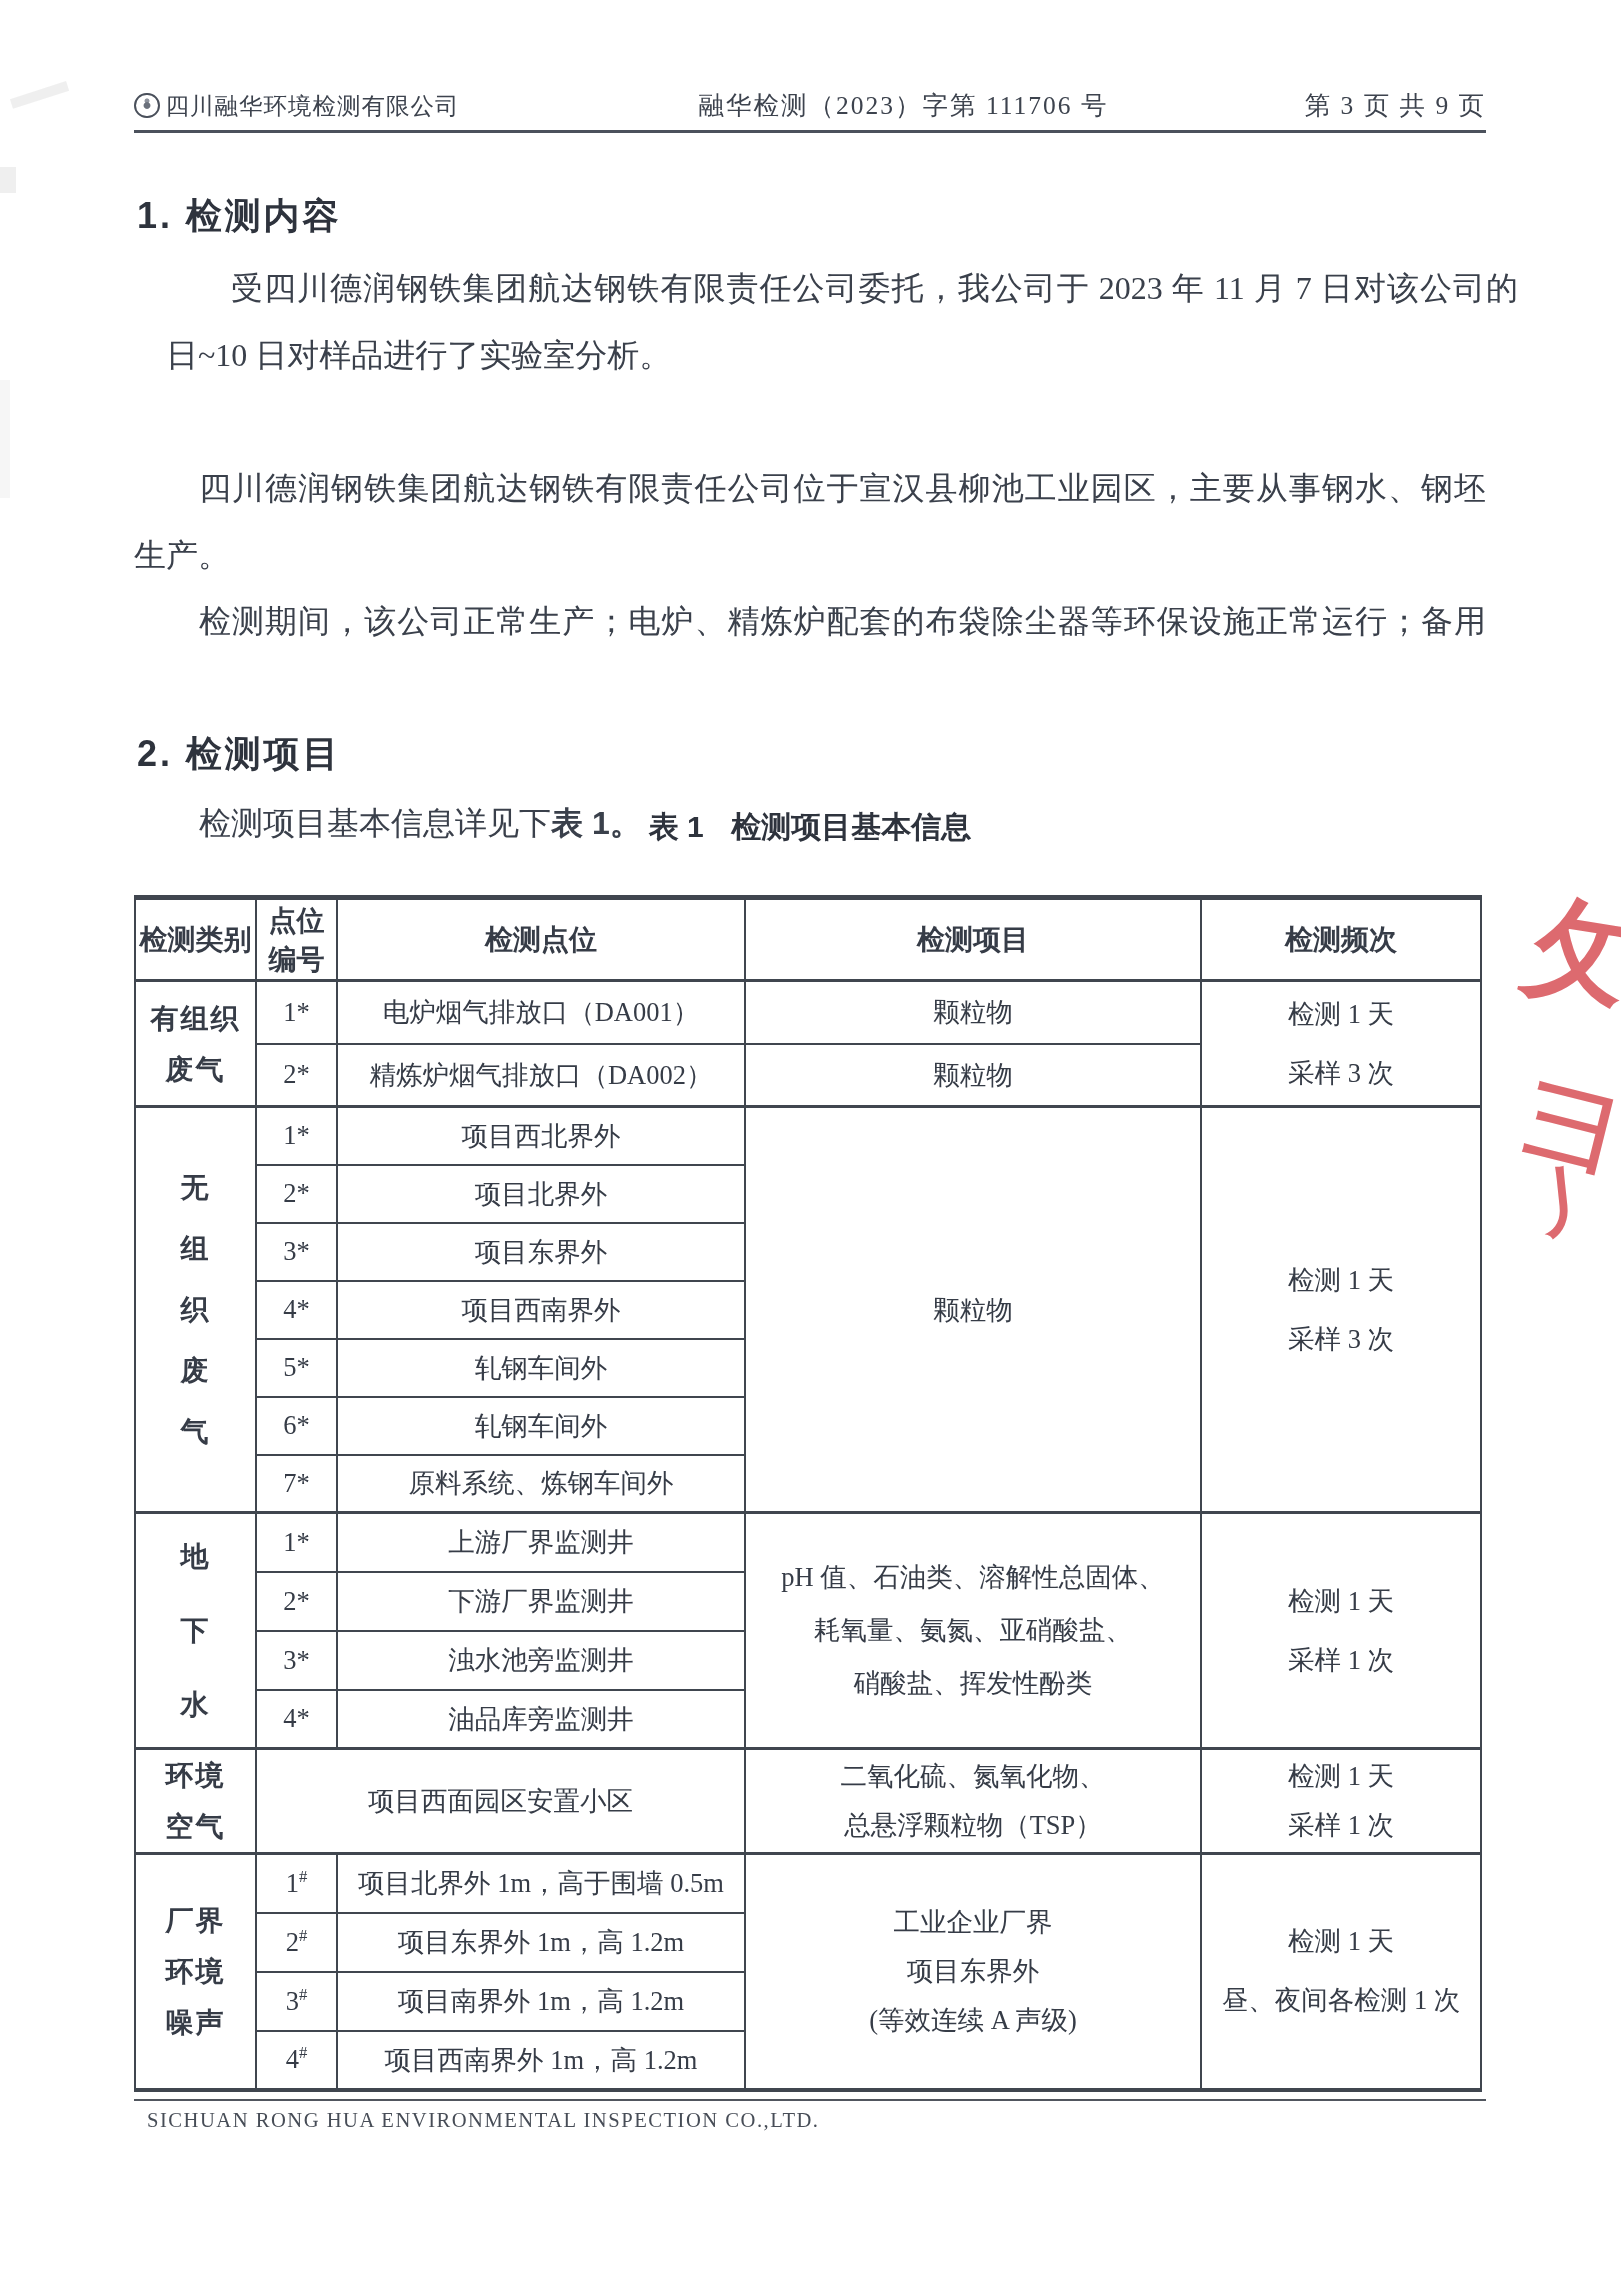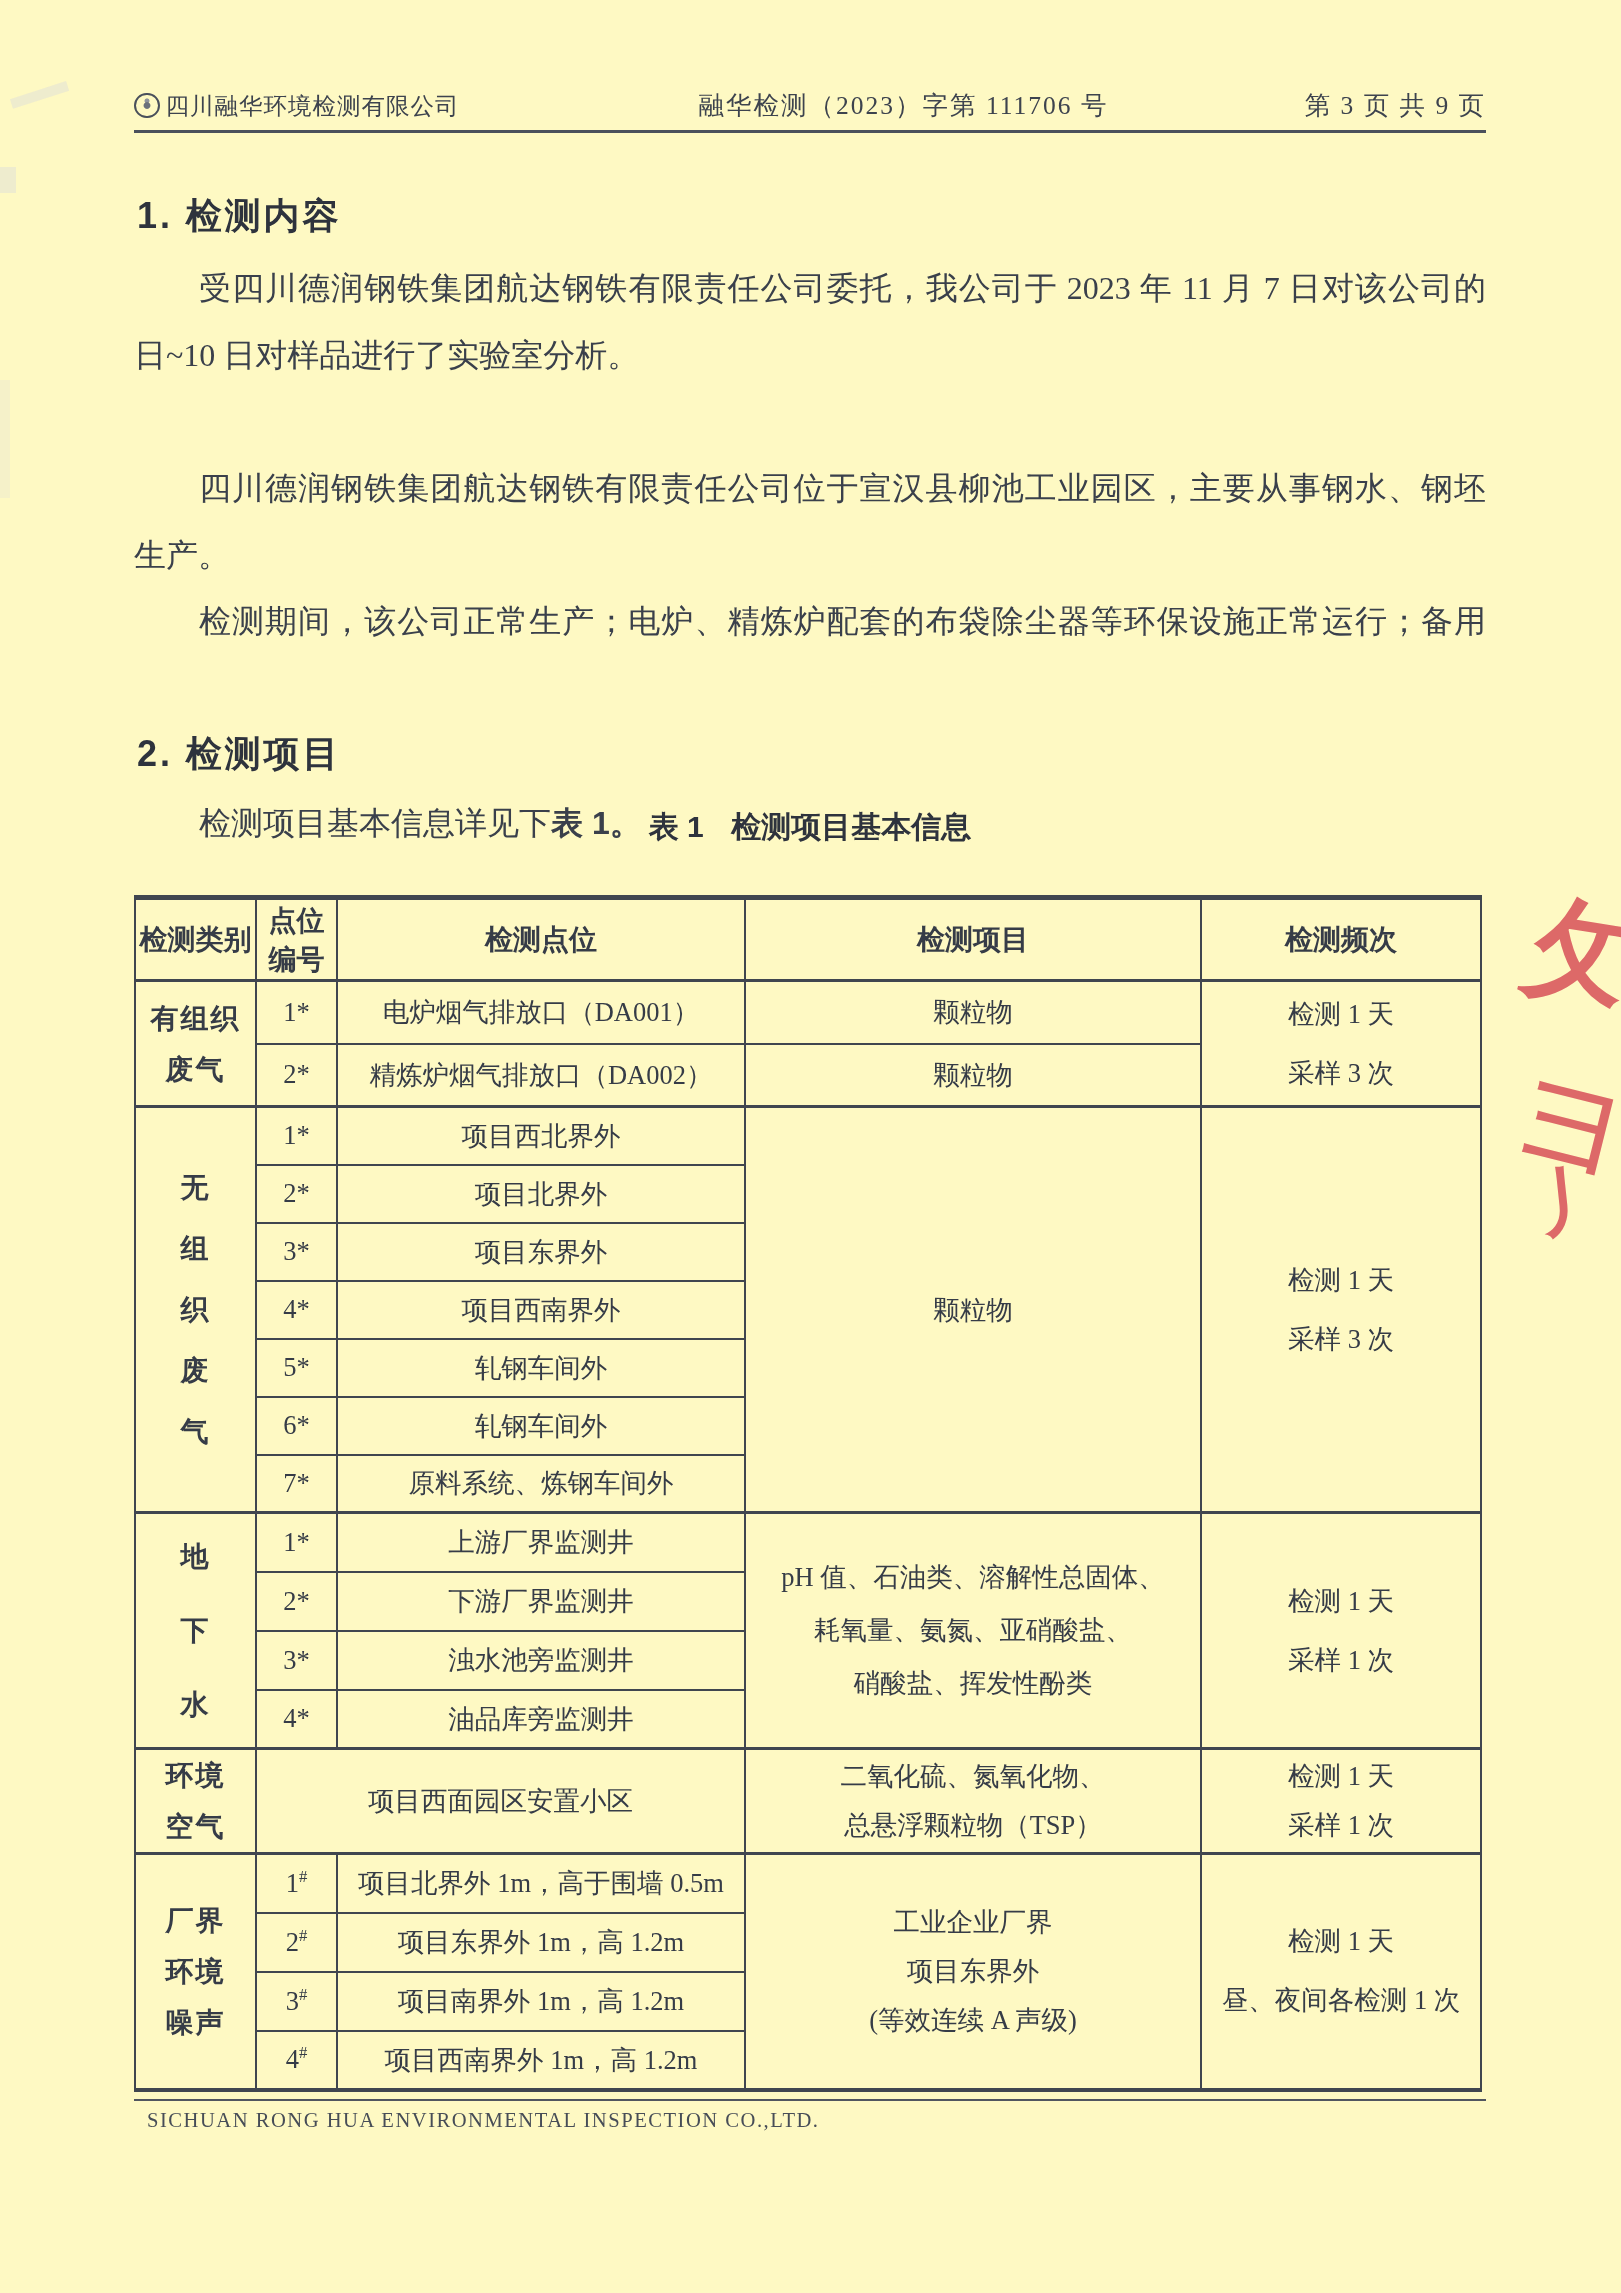--- a/index.html
+++ b/index.html
@@ -1,18 +1,18 @@
 <!DOCTYPE html>
 <html><head>
 <meta charset="utf-8">
 <style>
   html,body{margin:0;padding:0;background:#9a9a9a;}
   .page{
     position:relative;width:1621px;height:2294px;margin:0 auto;
-    background:#fef9c3;overflow:hidden;
+    background:#ffffff;overflow:hidden;
     font-family:"Liberation Serif","DejaVu Serif",serif;
     color:#3a404b;
   }
   
   .hdr{position:absolute;top:88px;left:134px;width:1352px;display:flex;align-items:center;}
   .hdr-left{display:flex;align-items:center;gap:5.9px;width:461px;}
   .logo{width:25.5px;height:25.5px;border:2px solid #4a505b;border-radius:50%;
         background:radial-gradient(circle at 50% 50%, #6a707b 0 2.9px, transparent 3.9px),
                    radial-gradient(circle at 50% 28%, #8d929c 0 2px, transparent 2.9px);
         box-sizing:border-box;flex:0 0 auto;}
@@ -76,21 +76,21 @@
       <span class="logo"></span>
       <span class="hdr-company">四川融华环境检测有限公司</span>
     </div>
     <div class="hdr-doc">融华检测（2023）字第 111706 号</div>
     <div class="hdr-page">第 3 页  共 9 页</div>
   </div>
   <div class="hdr-rule"></div>
 
   <div class="h1" style="top:192px;">1. 检测内容</div>
 
-  <div class="para" style="top:255px;">
+  <div class="para" style="top:255px;margin-left:32px;">
     <div class="line fill ind">受四川德润钢铁集团航达钢铁有限责任公司委托，我公司于 2023 年 11 月 7 日对该公司的</div>
     <div class="line">日~10 日对样品进行了实验室分析。</div>
   </div>
 
   <div class="para" style="top:455px;">
     <div class="line fill ind">四川德润钢铁集团航达钢铁有限责任公司位于宣汉县柳池工业园区，主要从事钢水、钢坯</div>
     <div class="line">生产。</div>
   </div>
 
   <div class="para" style="top:588px;">

